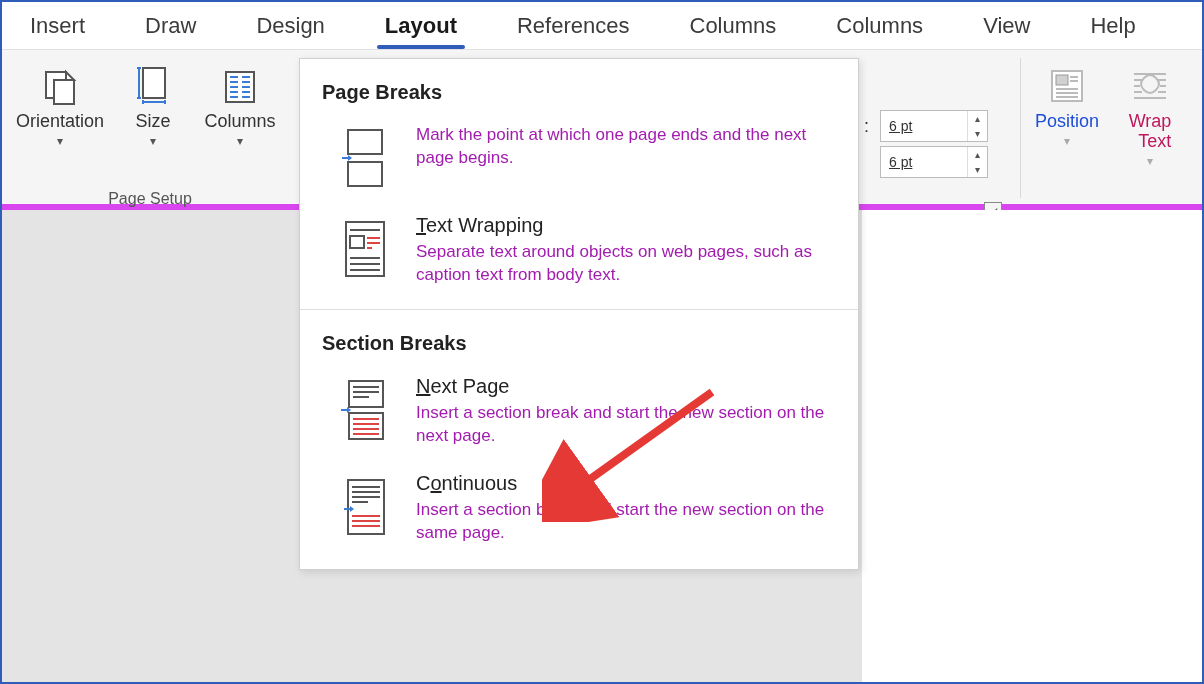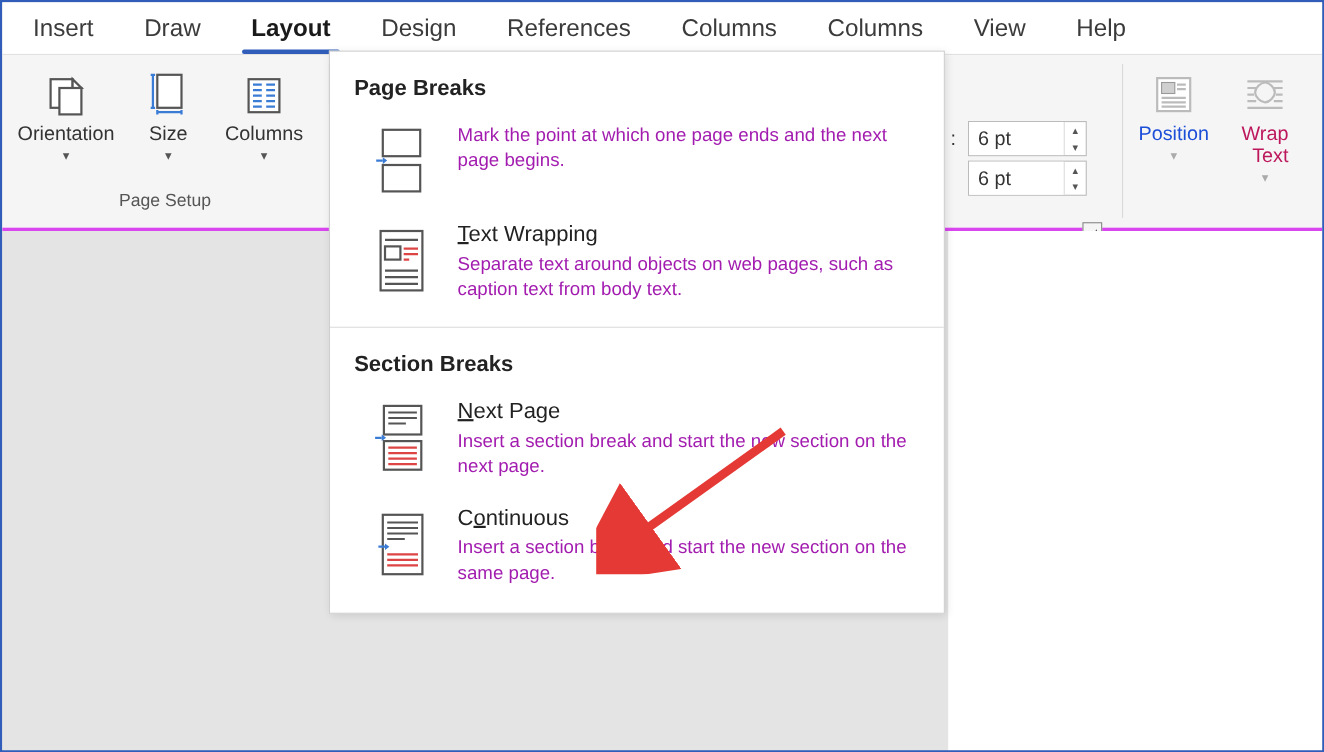--- a/index.html
+++ b/index.html
@@ -7,21 +7,21 @@
     font-family: "Segoe UI", Tahoma, sans-serif;
     background: #e4e4e4;
     width: 1204px;
     height: 684px;
     border: 2px solid #2f5db9;
     overflow: hidden;
     position: relative;
   }
   .ribbon-tabs {
     display: flex;
-    gap: 2px;
+    gap: 16px;
     background: #fff;
     height: 48px;
     align-items: flex-end;
     padding: 0 6px;
     border-bottom: 1px solid #e1e1e1;
   }
   .ribbon-tab {
     font-size: 22px;
     color: #3b3b3b;
     padding: 0 22px 10px 22px;
@@ -41,36 +41,36 @@
     border-radius: 2px;
   }
 
   .ribbon-body {
     background: #f5f5f5;
     height: 160px;
     display: flex;
     align-items: flex-start;
     padding-top: 8px;
     position: relative;
-    border-bottom: 3px solid #d946ef;
+    border-bottom: 6px solid #d946ef;
   }
 
   .group {
     display: flex;
     flex-direction: column;
     align-items: center;
     height: 150px;
     position: relative;
     padding: 0 2px;
   }
   .group-label {
     font-size: 16px;
     color: #555;
     position: absolute;
-    bottom: 16px;
+    bottom: 0;
     left: 0; right: 0;
     text-align: center;
   }
   .group-sep {
     width: 1px;
     background: #d9d9d9;
     height: 140px;
     margin: 0 2px;
   }
 
@@ -131,22 +131,23 @@
     display: flex;
     align-items: stretch;
     height: 32px;
     background: #fff;
     border: 1px solid #bbb;
   }
   .spinner input {
     border: none;
     width: 86px;
     padding: 0 8px;
-    font-size: 18px;
+    font-size: 14px;
     color: #333;
+    text-decoration: underline;
   }
   .spinner .arrows {
     width: 20px;
     display: flex;
     flex-direction: column;
     border-left: 1px solid #ddd;
   }
   .spinner .arrows span {
     flex: 1;
     display: flex; align-items: center; justify-content: center;
@@ -174,21 +175,21 @@
     right: 12px;
     top: 8px;
     display: flex;
     gap: 0;
   }
 
   
   .dropdown {
     position: absolute;
     left: 297px;
-    top: 44px;
+    top: 56px;
     width: 560px;
     background: #fff;
     border: 1px solid #cfcfcf;
     box-shadow: 2px 2px 8px rgba(0,0,0,0.12);
     z-index: 50;
     padding-bottom: 10px;
   }
   .dd-section-title {
     font-size: 20px;
     font-weight: 700;
@@ -250,22 +251,22 @@
   }
 
   .grey-icon { color: #9aa0a6; }
 </style>
 </head>
 <body>
 
 <div class="ribbon-tabs">
   <div class="ribbon-tab">Insert</div>
   <div class="ribbon-tab">Draw</div>
+  <div class="ribbon-tab">Design</div>
   <div class="ribbon-tab active">Layout</div>
-  <div class="ribbon-tab">Design</div>
   <div class="ribbon-tab">References</div>
   <div class="ribbon-tab">Columns</div>
   <div class="ribbon-tab">Columns</div>
   <div class="ribbon-tab">View</div>
   <div class="ribbon-tab">Help</div>
 </div>
 
 <div class="ribbon-body">
 
   <div class="group" style="width:296px;flex-direction:row;align-items:flex-start;">

